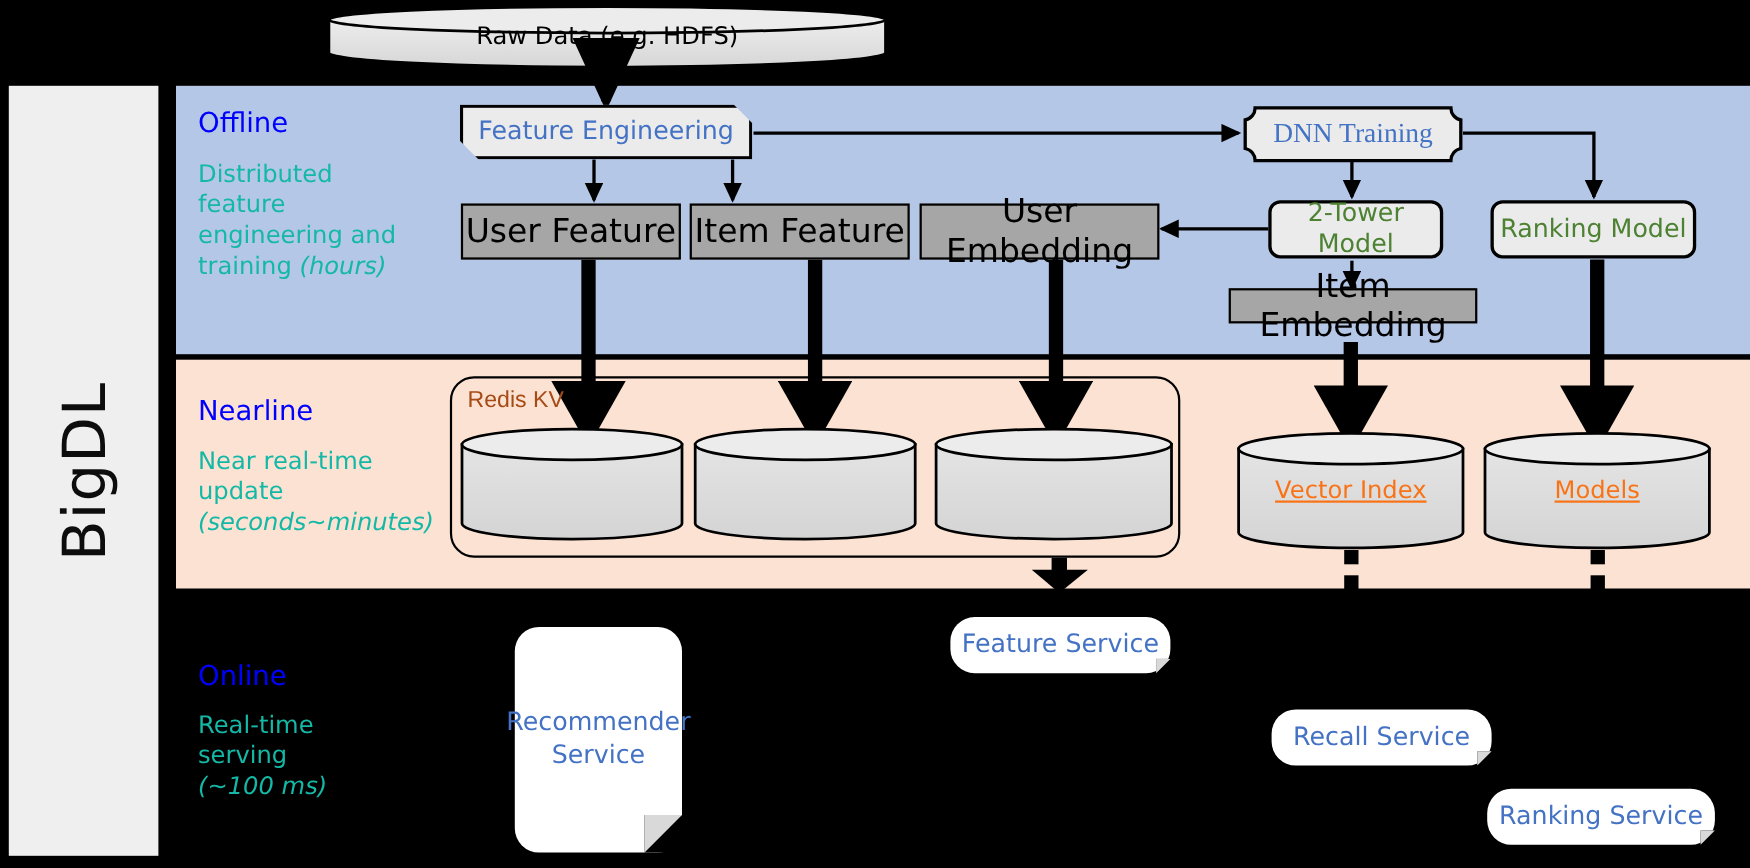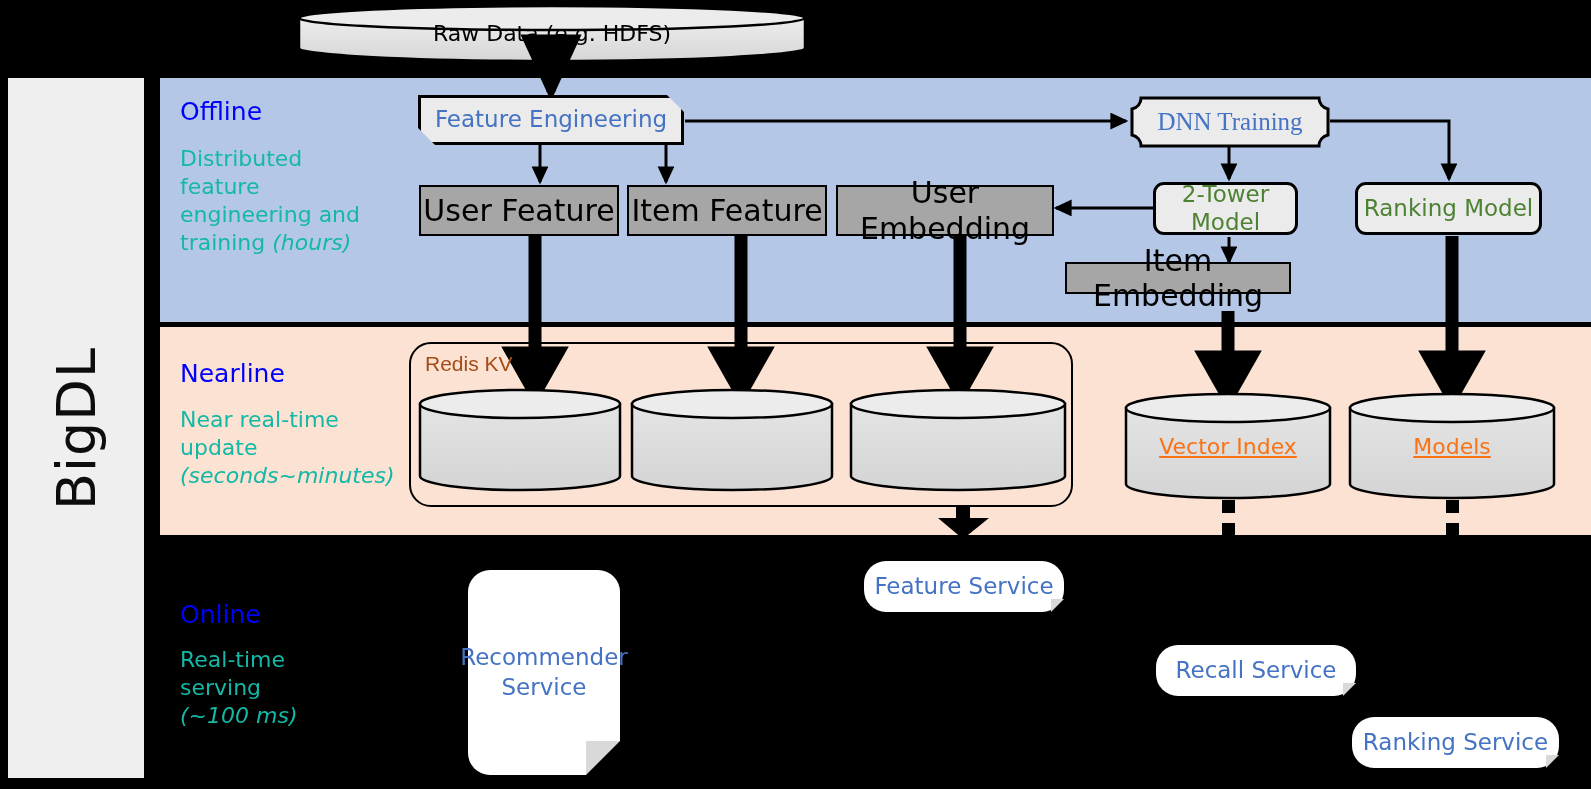--- a/index.html
+++ b/index.html
@@ -283,29 +283,29 @@
   </div>
 
   <div class="node gray-box" style="left:627px; top:185px; width:200px; height:51px;">
     <span>Item Feature</span>
   </div>
 
   <div class="node gray-box" style="left:836px; top:185px; width:218px; height:51px;">
     <span>User Embedding</span>
   </div>
 
-  <div class="node proc-box rounded txt-green" style="left:1153px; top:182px; width:145px; height:53px;">
+  <div class="node proc-box rounded txt-green" style="left:1153px; top:182px; width:159px; height:53px;">
     <span>2-Tower Model</span>
   </div>
 
   <div class="node proc-box rounded txt-green" style="left:1355px; top:182px; width:187px; height:53px;">
     <span>Ranking Model</span>
   </div>
 
-  <div class="node gray-box" style="left:1065px; top:262px; width:226px; height:32px;">
+  <div class="node gray-box" style="left:1117px; top:262px; width:226px; height:32px;">
     <span>Item Embedding</span>
   </div>
 
   <div id="redis-kv-container"></div>
   <div id="redis-kv-label">Redis KV</div>
 
   <div class="cyl" style="left:418px; top:388px; width:204px; height:104px;">
     <svg width="204" height="104" viewBox="0 0 204 104">
       <defs>
           <linearGradient id="cg1" x1="0" y1="0" x2="0" y2="1">

